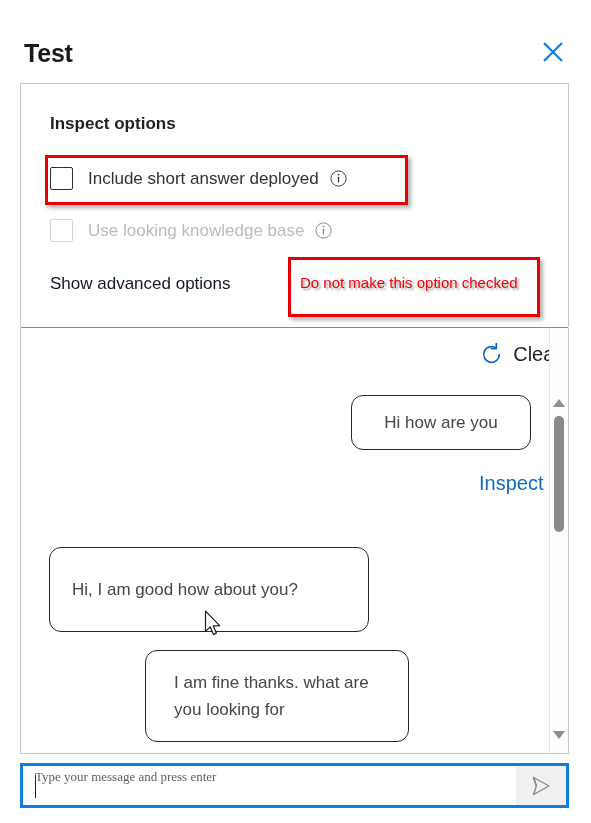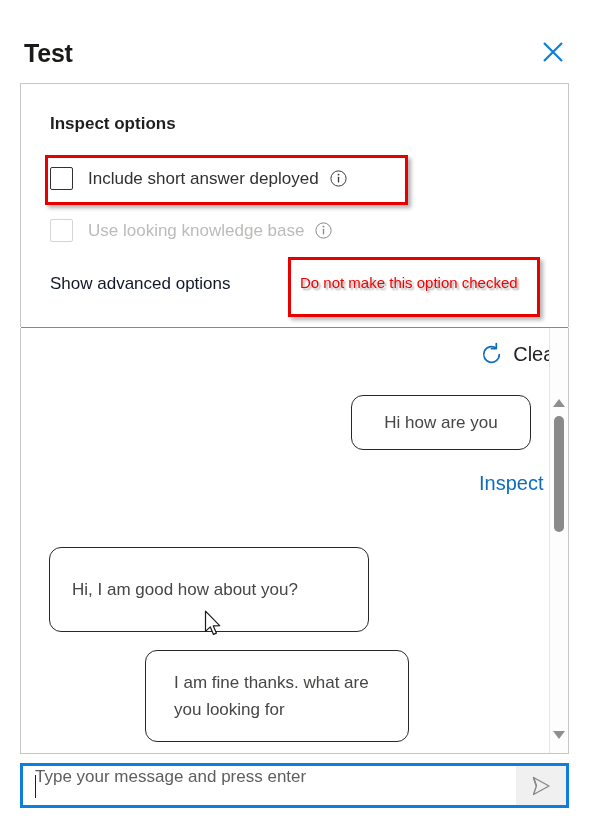--- a/index.html
+++ b/index.html
@@ -238,22 +238,22 @@
     border: 3px solid #0f7ddb;
     box-sizing: border-box;
     background: #ffffff;
     display: flex;
     align-items: stretch;
   }
   .msg-input {
     flex: 1 1 auto;
     border: none;
     outline: none;
-    font-family: Liberation Sans, sans-serif;
-    font-size: 17px;
+    font-family: Liberation Serif, serif;
+    font-size: 13px;
     color: #605e5c;
     padding: 0 10px 17px 12px;
     background: transparent;
   }
   .msg-input::placeholder { color: #605e5c; opacity: 1; }
   .caret {
     position: absolute;
     left: 12px; top: 9px;
     width: 1px; height: 23px;
     background: #201f1e;

